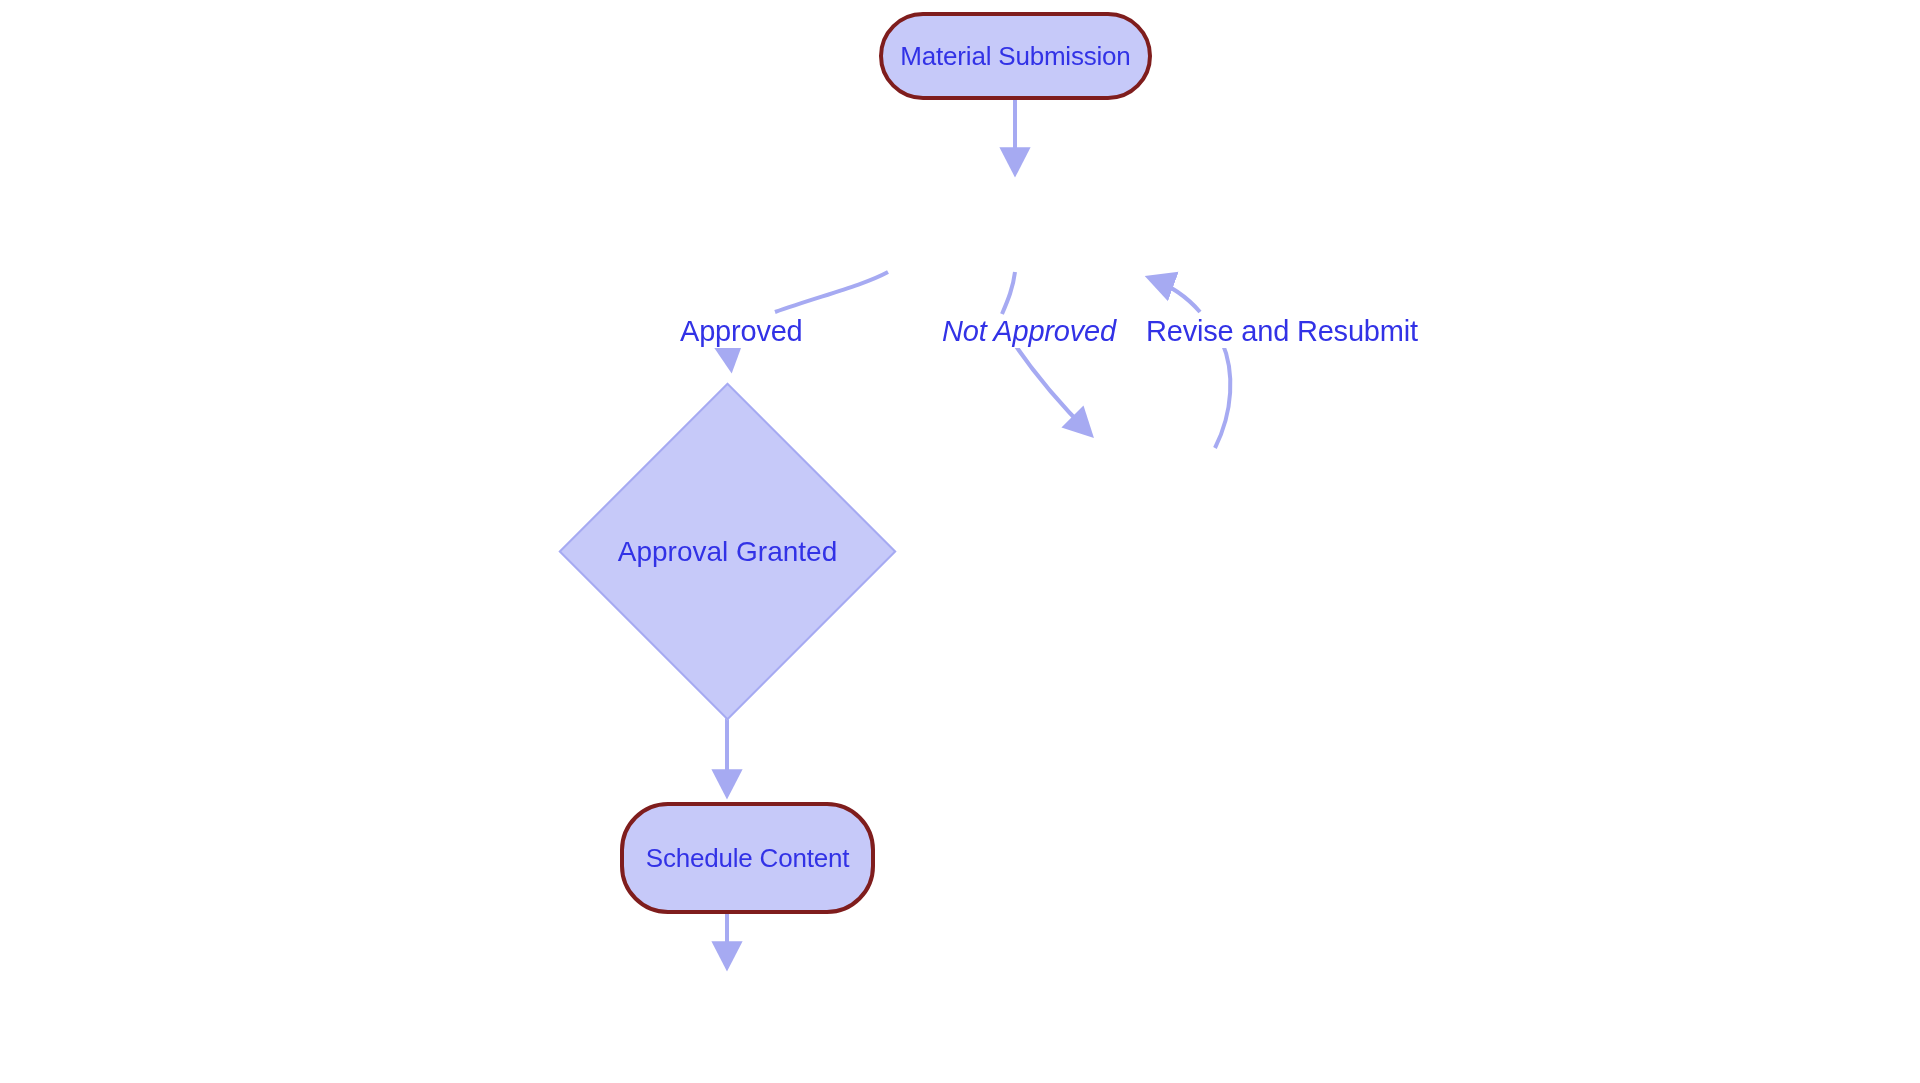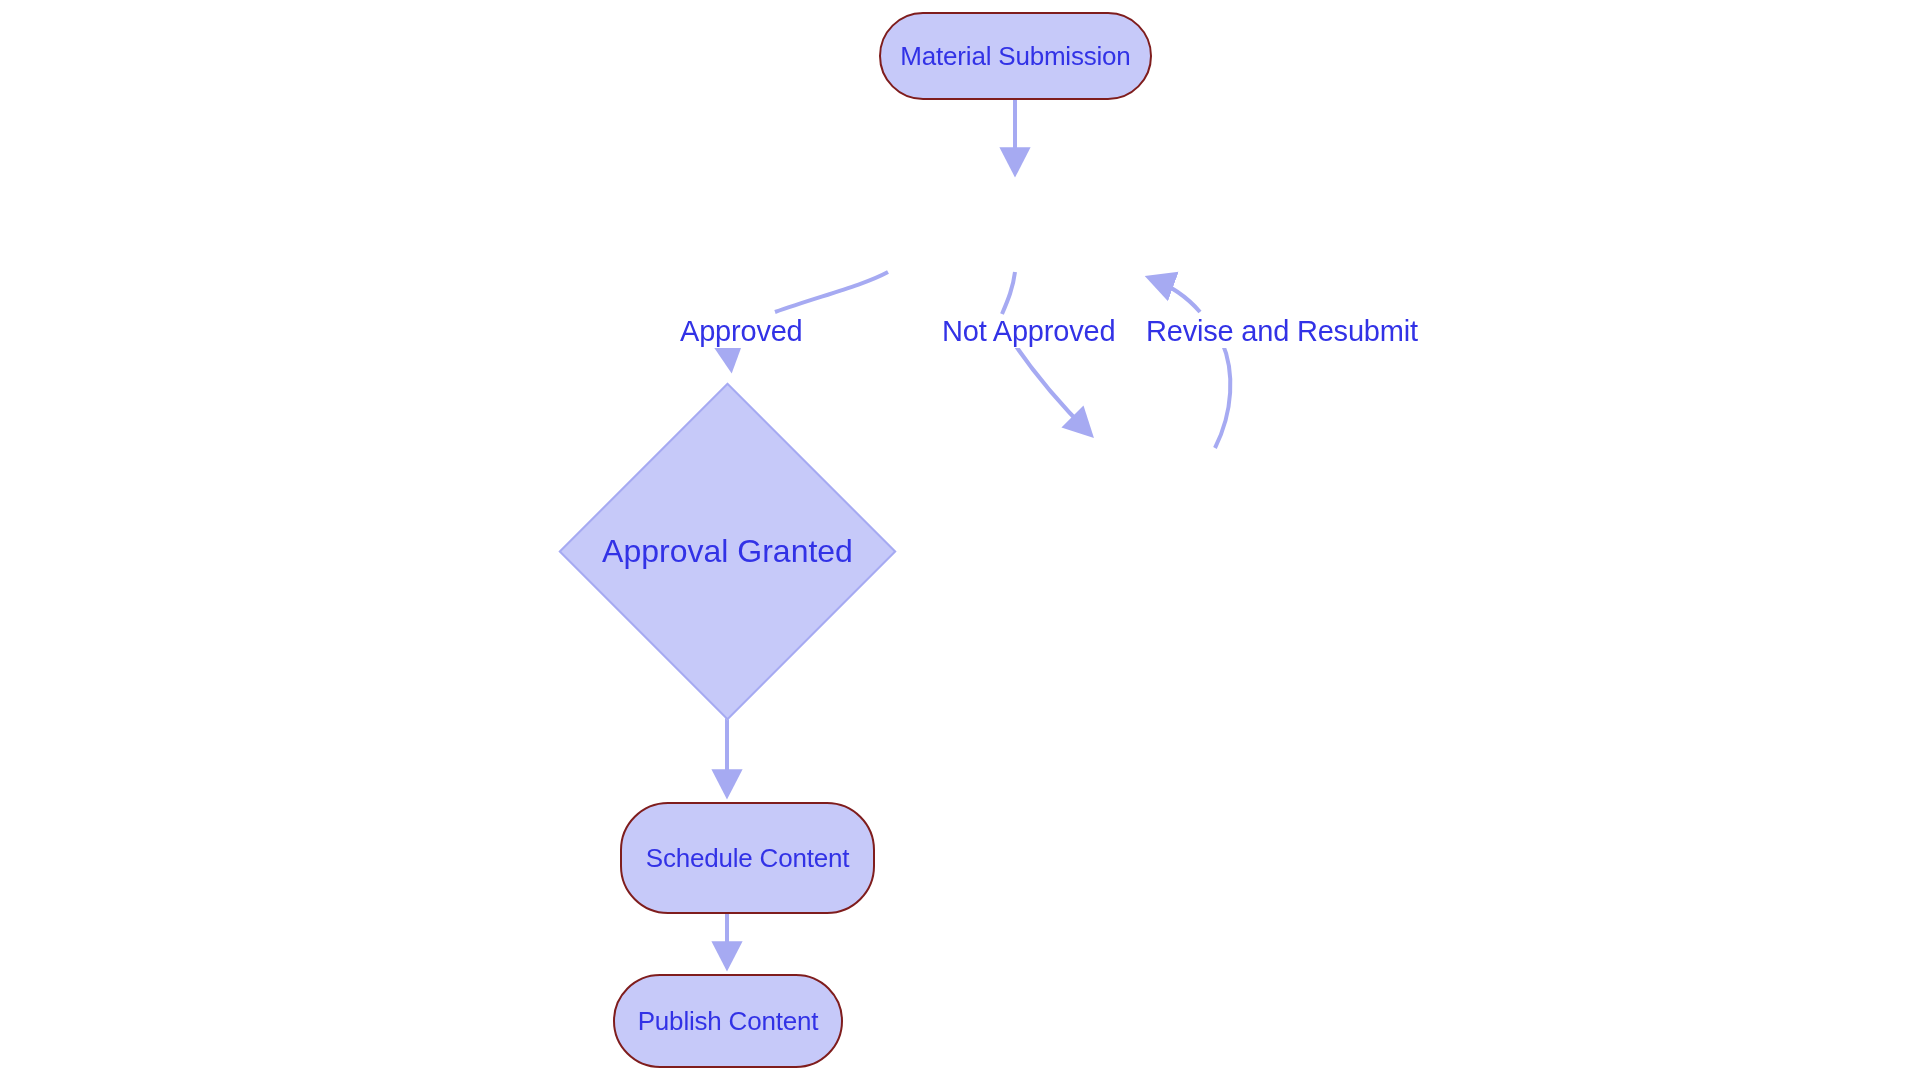--- a/index.html
+++ b/index.html
@@ -33,21 +33,21 @@
     align-items: center;
     justify-content: center;
     color: #3232e6;
     font-size: 26px;
     font-family: "Liberation Sans", sans-serif;
     letter-spacing: -0.2px;
     white-space: nowrap;
   }
   .node-stadium {
     background: #c6c9f9;
-    border: 2px solid #7f1d1d;
+    border: 4px solid #7f1d1d;
     border-radius: 48px;
   }
   .node-diamond-wrap {
     position: absolute;
   }
   .node-diamond-shape {
     position: absolute;
     left: 0;
     top: 0;
     width: 100%;
@@ -60,21 +60,21 @@
   .node-diamond-label {
     position: absolute;
     left: 0;
     top: 0;
     width: 100%;
     height: 100%;
     display: flex;
     align-items: center;
     justify-content: center;
     color: #3232e6;
-    font-size: 32px;
+    font-size: 28px;
     white-space: nowrap;
     font-family: "Liberation Sans", sans-serif;
   }
   .edge-label {
     position: absolute;
     color: #3232e6;
     font-size: 29px;
     font-family: "Liberation Sans", sans-serif;
     white-space: nowrap;
     background: #ffffff;
@@ -118,23 +118,20 @@
   <div class="node-diamond-wrap" style="left:608px; top:432px; width:239px; height:239px;">
     <div class="node-diamond-shape"></div>
     <div class="node-diamond-label">Approval Granted</div>
   </div>
 
 
   <div class="node node-stadium" style="left:620px; top:802px; width:255px; height:112px;">
     <span>Schedule Content</span>
   </div>
 
-  <div class="node node-stadium" style="left:613px; top:974px; width:230px; height:94px;">
-    <span>Publish Content</span>
-  </div>
 
   <div class="edge-label" style="left:676px; top:315px;">Approved</div>
 
-  <div class="edge-label" style="left:938px; top:315px;">Not Approved</div>
+  <div class="edge-label" style="left:938px; top:315px;font-style:italic;">Not Approved</div>
 
   <div class="edge-label" style="left:1142px; top:315px;text-align:right;">Revise and Resubmit</div>
 
 </div>
 
 </body></html>

